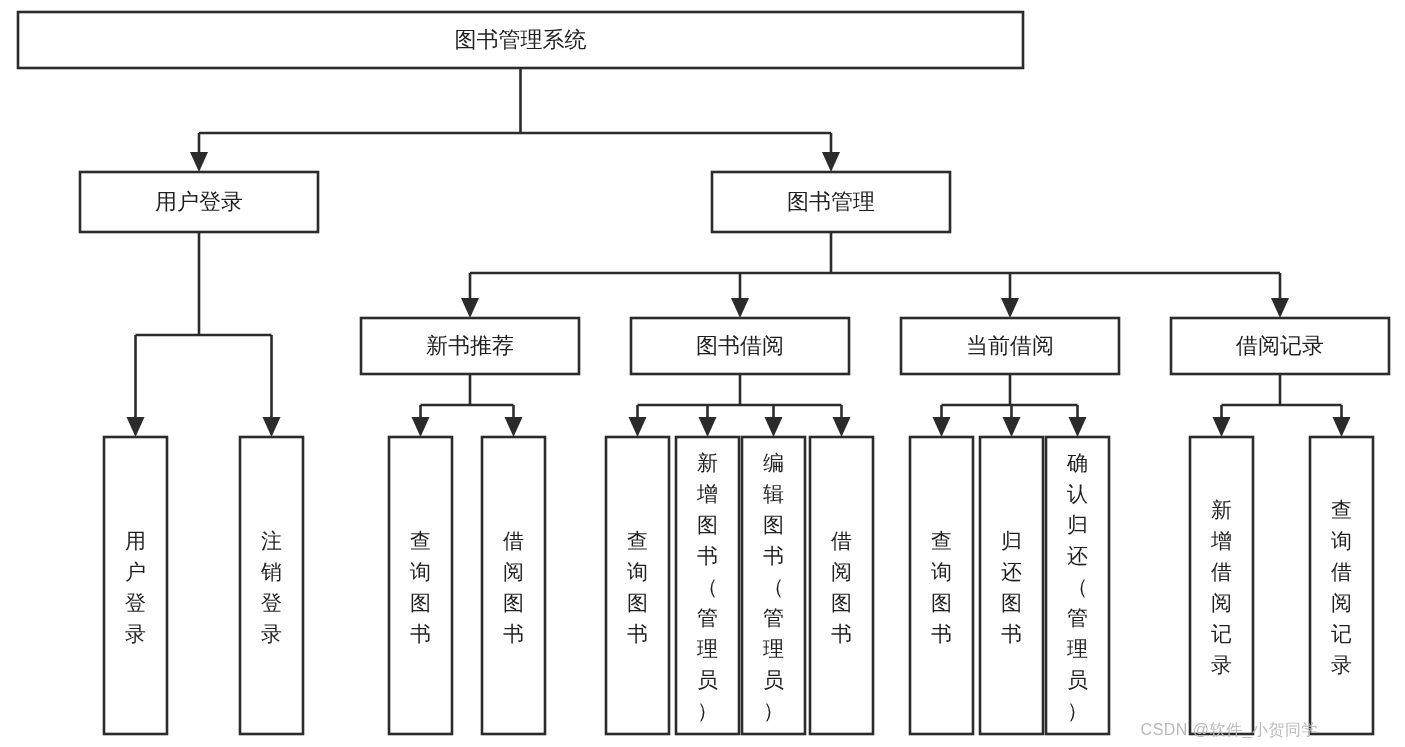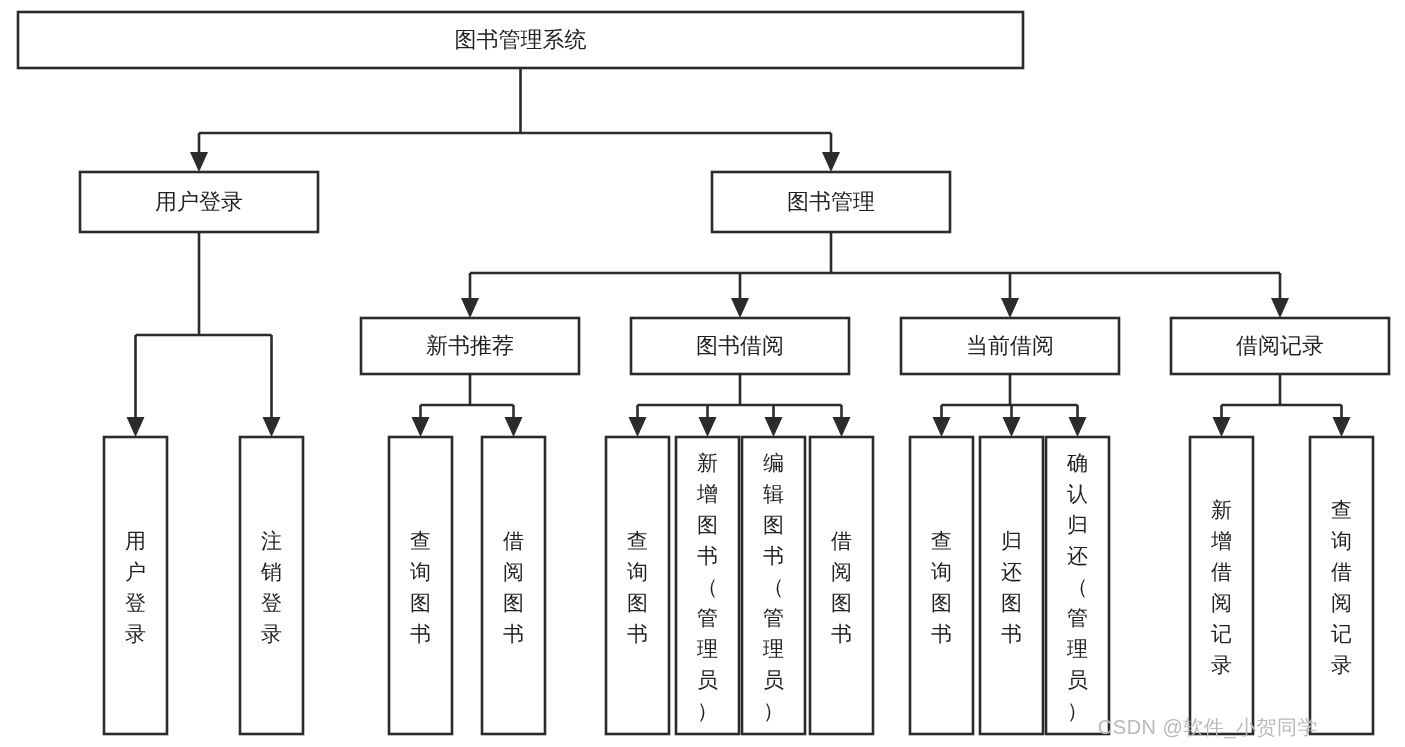--- a/index.html
+++ b/index.html
@@ -54,21 +54,21 @@
     font-family: "Liberation Sans", "DejaVu Sans", sans-serif;
     font-size: 21px;
     fill: #1f1f1f;
     text-anchor: middle;
   }
   .watermark-text {
     position: absolute;
     right: 12px;
     bottom: 6px;
     font-family: "Liberation Sans", "DejaVu Sans", sans-serif;
-    font-size: 20px;
+    font-size: 16px;
     color: #b9b9b9;
     letter-spacing: 0.5px;
     white-space: nowrap;
     user-select: none;
   }
 </style>
 </head>
 <body>
 
 <div id="diagram-root">

